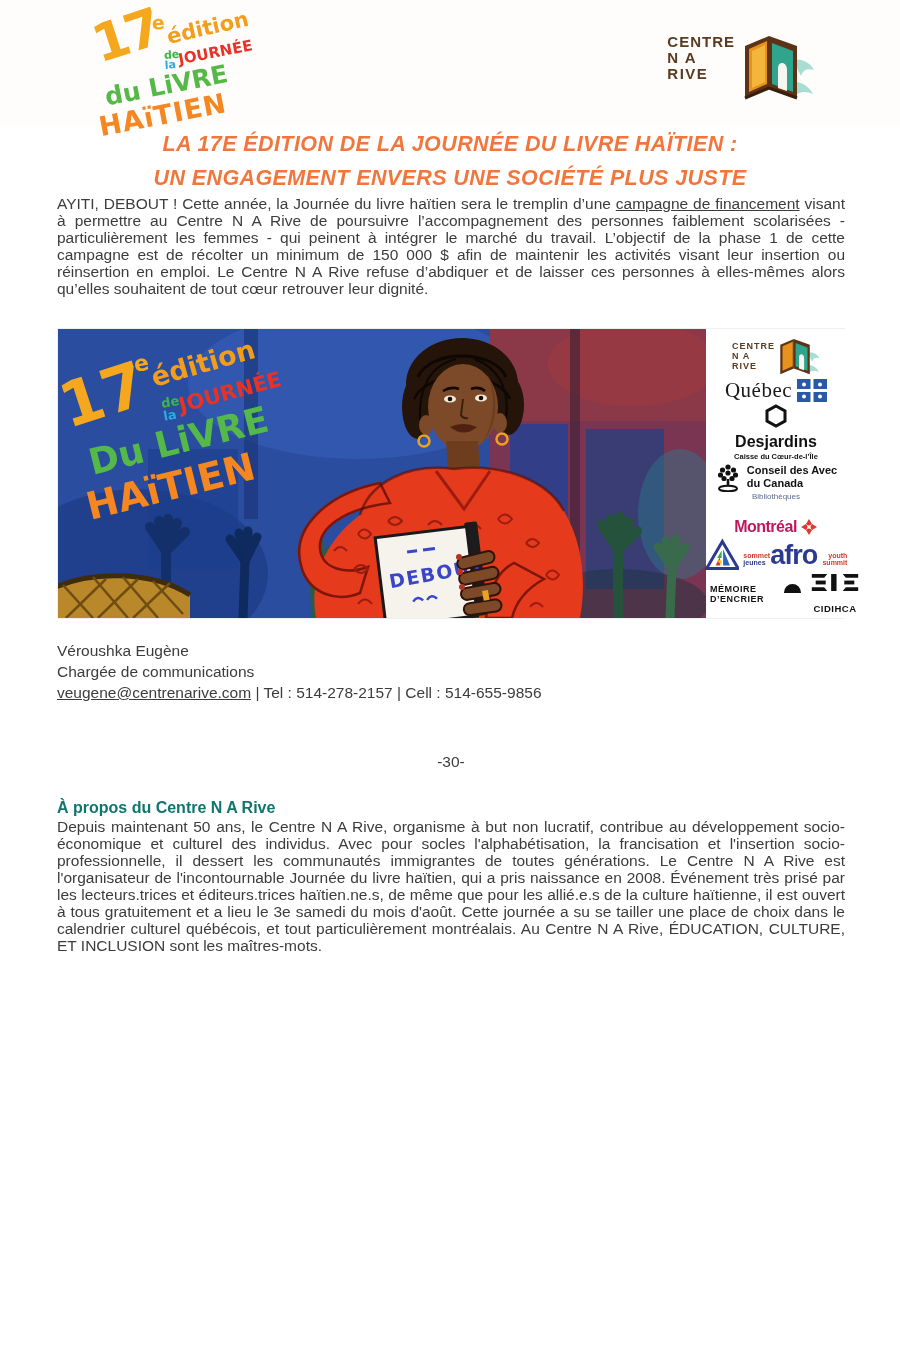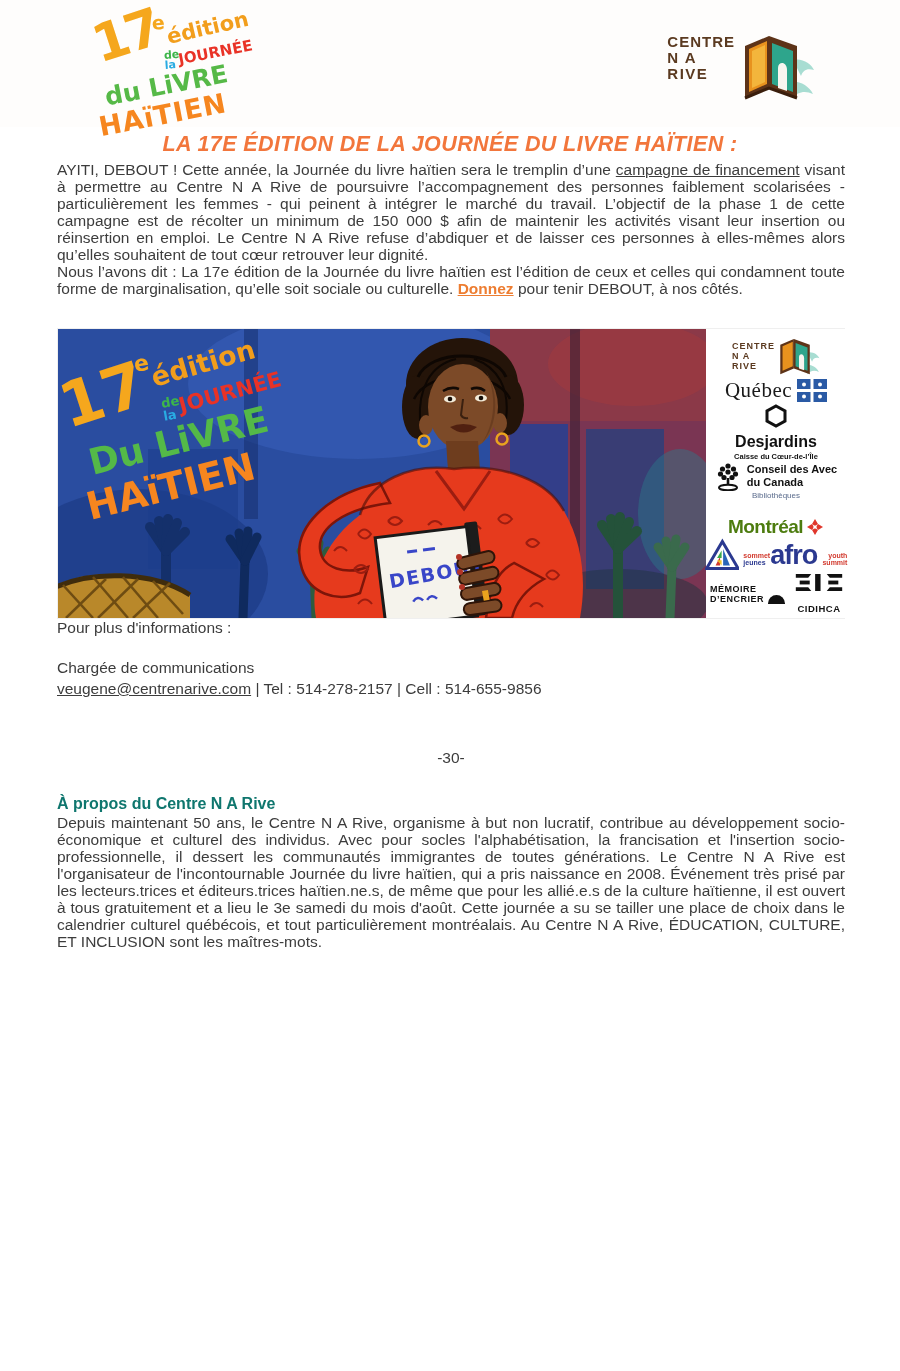--- a/index.html
+++ b/index.html
@@ -50,29 +50,29 @@
   .quebec-word { font-family:"Liberation Serif",serif; font-size:21px; color:#1a1a1a; letter-spacing:.5px; }
   .desj { display:flex; flex-direction:column; align-items:center; }
   .desj-row { display:flex; align-items:center; gap:5px;flex-direction:column; }
   .desj-name { font-weight:bold; font-size:16px; color:#111; }
   .desj-sub { font-size:7.5px; font-weight:bold; color:#111; margin-top:1px; }
   .conseil { display:flex; align-items:center; gap:6px; }
   .conseil-text { font-weight:bold; font-size:11px; line-height:13px; color:#111; }
   .mtl { display:flex; flex-direction:column; align-items:center; line-height:1; }
   .mtl-sup { font-size:8px; color:#5a6b8c; margin-bottom:17px; }
   .mtl-row { display:flex; align-items:center; gap:3px; }
-  .mtl-name { font-size:19px; font-weight:bold; color:#4d7c0f; letter-spacing:-.5px; }
+  .mtl-name { font-size:16px; font-weight:bold; color:#be185d; letter-spacing:-.5px; }
   .afro { display:flex; align-items:center; gap:4px; }
   .afro-name { font-size:27px; font-weight:bold; color:#2b3990; line-height:22px; letter-spacing:-1px; }
   .afro-side { display:flex; flex-direction:column; font-size:7px; font-weight:bold; line-height:7px; }
   .afro-top1 { color:#d23a2e; } .afro-top2 { color:#2b3990; }
   .afro-bottom { color:#d23a2e; font-size:7px; font-weight:bold; text-align:right; margin-top:1px; }
   .afro-textcol { display:flex; flex-direction:row; align-items:flex-end; }
   .memrow { display:flex; gap:10px; align-items:center; width:132px; justify-content:space-between; }
-  .mem { display:flex; align-items:flex-end; gap:4px; }
+  .mem { display:flex; align-items:flex-start; gap:20px; }
   .mem-text { font-weight:bold; font-size:9px; line-height:10px; color:#111; letter-spacing:.5px; }
   .mem-blob { width:17px; height:9px; background:#111; border-radius:9px 9px 0 0; }
   .cid { display:flex; flex-direction:column; align-items:center; }
   .cid-name { font-weight:bold; font-size:9.5px; color:#111; letter-spacing:.5px; margin-top:12px; }
 
   
   .contact-intro { margin-top:56px; }
   .contact-block { margin-top:21px; }
   .contact-block div { font-size:15.5px; line-height:21px; }
 
@@ -114,26 +114,26 @@
         <path d="M28,6 L56,16 L56,68 L28,58 Z" fill="#5d3318"></path>
         <path d="M31,13 L52,21 L52,62 L31,54 Z" fill="#2ea58c"></path>
         <path d="M37,58 L37,38 C37,31 46,31 46,40 L46,61 Z" fill="#f7f5ef"></path>
         <path d="M4,68 L28,58 L56,68" stroke="#3a1e0c" stroke-width="3" fill="none"></path>
       </svg>
     </div>
   </div>
 
   <div class="title">
     <div>LA 17E ÉDITION DE LA JOURNÉE DU LIVRE HAÏTIEN :</div>
+    <div>UN ENGAGEMENT ENVERS UNE SOCIÉTÉ PLUS JUSTE</div>
   </div>
 
   <div class="content">
     <p class="body p1"><span>AYITI, DEBOUT ! Cette année, la Journée du livre haïtien sera le tremplin d’une </span><a href="#" class="link-dark">campagne de financement</a><span> visant à permettre au Centre N A Rive de poursuivre l’accompagnement des personnes faiblement scolarisées - particulièrement les femmes - qui peinent à intégrer le marché du travail. L’objectif de la phase 1 de cette campagne est de récolter un minimum de 150 000 $ afin de maintenir les activités visant leur insertion ou réinsertion en emploi. Le Centre N A Rive refuse d’abdiquer et de laisser ces personnes à elles-mêmes alors qu’elles souhaitent de tout cœur retrouver leur dignité.</span></p>
 
-    <p class="body p2"><span>Nous l’avons dit : La 17e édition de la Journée du livre haïtien est l’édition de ceux et celles qui condamnent toute forme de marginalisation, qu’elle soit sociale ou culturelle. </span><a href="#" class="link-orange">Donnez</a><span> pour tenir DEBOUT, à nos côtés.</span></p>
   </div>
 
   <div class="banner">
     <svg class="banner-art" viewBox="0 0 648 289">
 
       <g>
         <rect width="648" height="289" fill="#2a4da0"></rect>
         <ellipse cx="300" cy="55" rx="170" ry="75" fill="#3c63c0" opacity="0.45"></ellipse>
         <ellipse cx="80" cy="245" rx="130" ry="85" fill="#1d3a85" opacity="0.7"></ellipse>
         <rect x="186" y="0" width="14" height="190" fill="#16306e" opacity="0.55"></rect>
@@ -420,22 +420,22 @@
               <polygon points="44,17 60,17 60,22 40,22"></polygon>
             </g>
           </svg>
           <span class="cid-name">CIDIHCA</span>
         </div>
       </div>
     </div>
   </div>
 
   <div class="content">
-    <p class="body contact-intro">Pour plus d'informations :</p>
     <div class="contact-block">
+      <div>Véroushka Eugène</div>
       <div>Chargée de communications</div>
       <div><a href="#" class="link-dark">veugene@centrenarive.com</a><span> | Tel : 514-278-2157 | Cell : 514-655-9856</span></div>
     </div>
 
     <div class="end-mark">-30-</div>
 
     <div class="about-heading">À propos du Centre N A Rive</div>
     <p class="body about-body">Depuis maintenant 50 ans, le Centre N A Rive, organisme à but non lucratif, contribue au développement socio-économique et culturel des individus. Avec pour socles l'alphabétisation, la francisation et l'insertion socio-professionnelle, il dessert les communautés immigrantes de toutes générations. Le Centre N A Rive est l'organisateur de l'incontournable Journée du livre haïtien, qui a pris naissance en 2008. Événement très prisé par les lecteurs.trices et éditeurs.trices haïtien.ne.s, de même que pour les allié.e.s de la culture haïtienne, il est ouvert à tous gratuitement et a lieu le 3e samedi du mois d'août. Cette journée a su se tailler une place de choix dans le calendrier culturel québécois, et tout particulièrement montréalais. Au Centre N A Rive, ÉDUCATION, CULTURE, ET INCLUSION sont les maîtres-mots.</p>
     <div class="page-bottom-pad"></div>
   </div>

